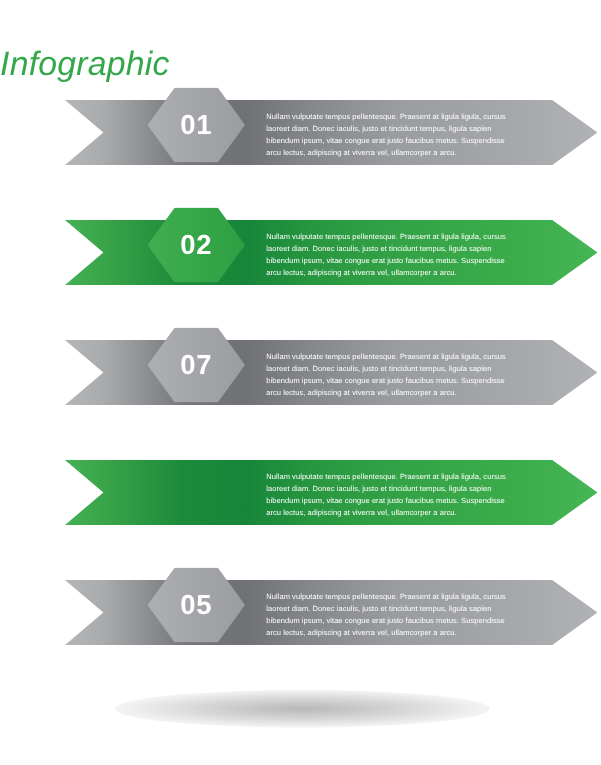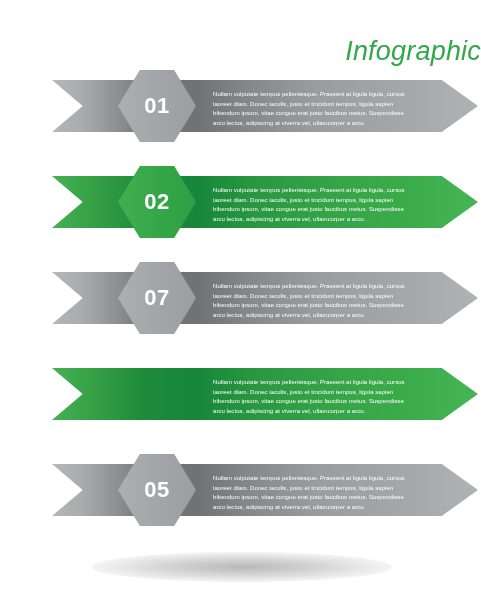--- a/index.html
+++ b/index.html
@@ -13,21 +13,21 @@
     font-family: "Liberation Sans", sans-serif;
     overflow: hidden;
     position: relative;
   }
 
   #page-title {
     position: absolute;
     left: 0;
     top: 16px;
     width: 481px;
-    text-align: right;
+    text-align: left;
     font-size: 27px;
     font-style: italic;
     font-weight: normal;
     color: #33a84b;
     letter-spacing: 0.2px;
     line-height: 34px;
     white-space: nowrap;
   }
 
   #rows {
@@ -97,21 +97,21 @@
        #3bab4a 82%,
        #45b555 100%);
   }
 
   
   .badge {
     position: absolute;
     top: 0;
     left: 118px;
     width: 78px;
-    height: 72px;
+    height: 60px;
     -webkit-clip-path: polygon(28% 0%, 72% 0%, 100% 50%, 72% 100%, 28% 100%, 0% 50%);
     clip-path: polygon(28% 0%, 72% 0%, 100% 50%, 72% 100%, 28% 100%, 0% 50%);
     display: flex;
     align-items: center;
     justify-content: center;
   }
   .badge.gray  { background: linear-gradient(to right, #adafb1 0%, #a2a4a7 55%, #9b9da0 100%); }
   .badge.green { background: linear-gradient(to right, #41ae51 0%, #35a648 55%, #2f9f43 100%); }
 
   .badge-num {

